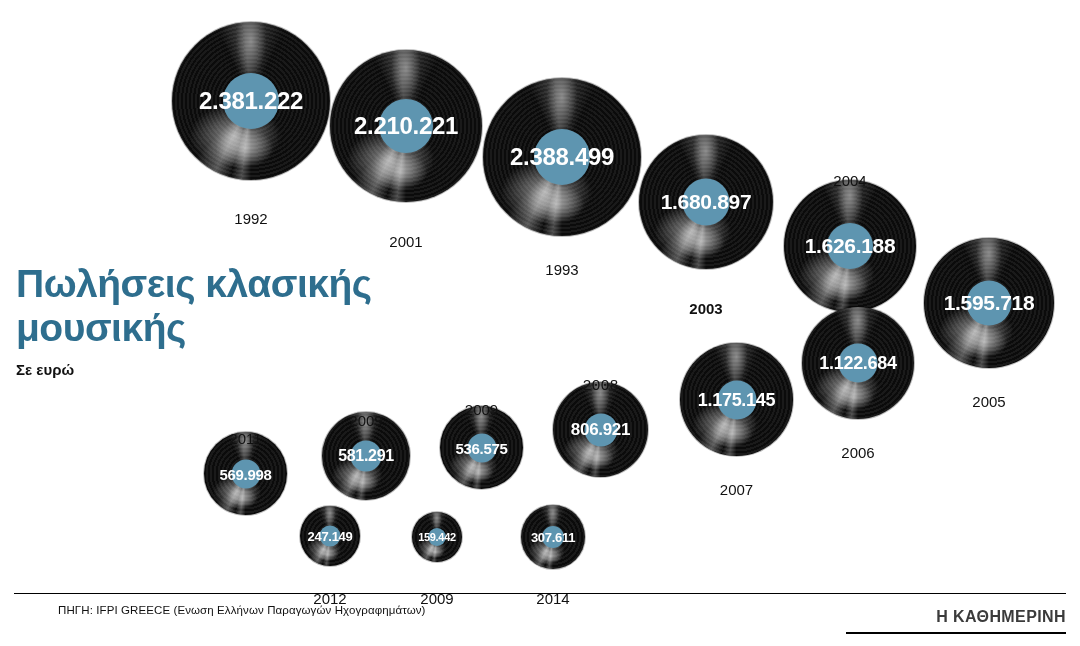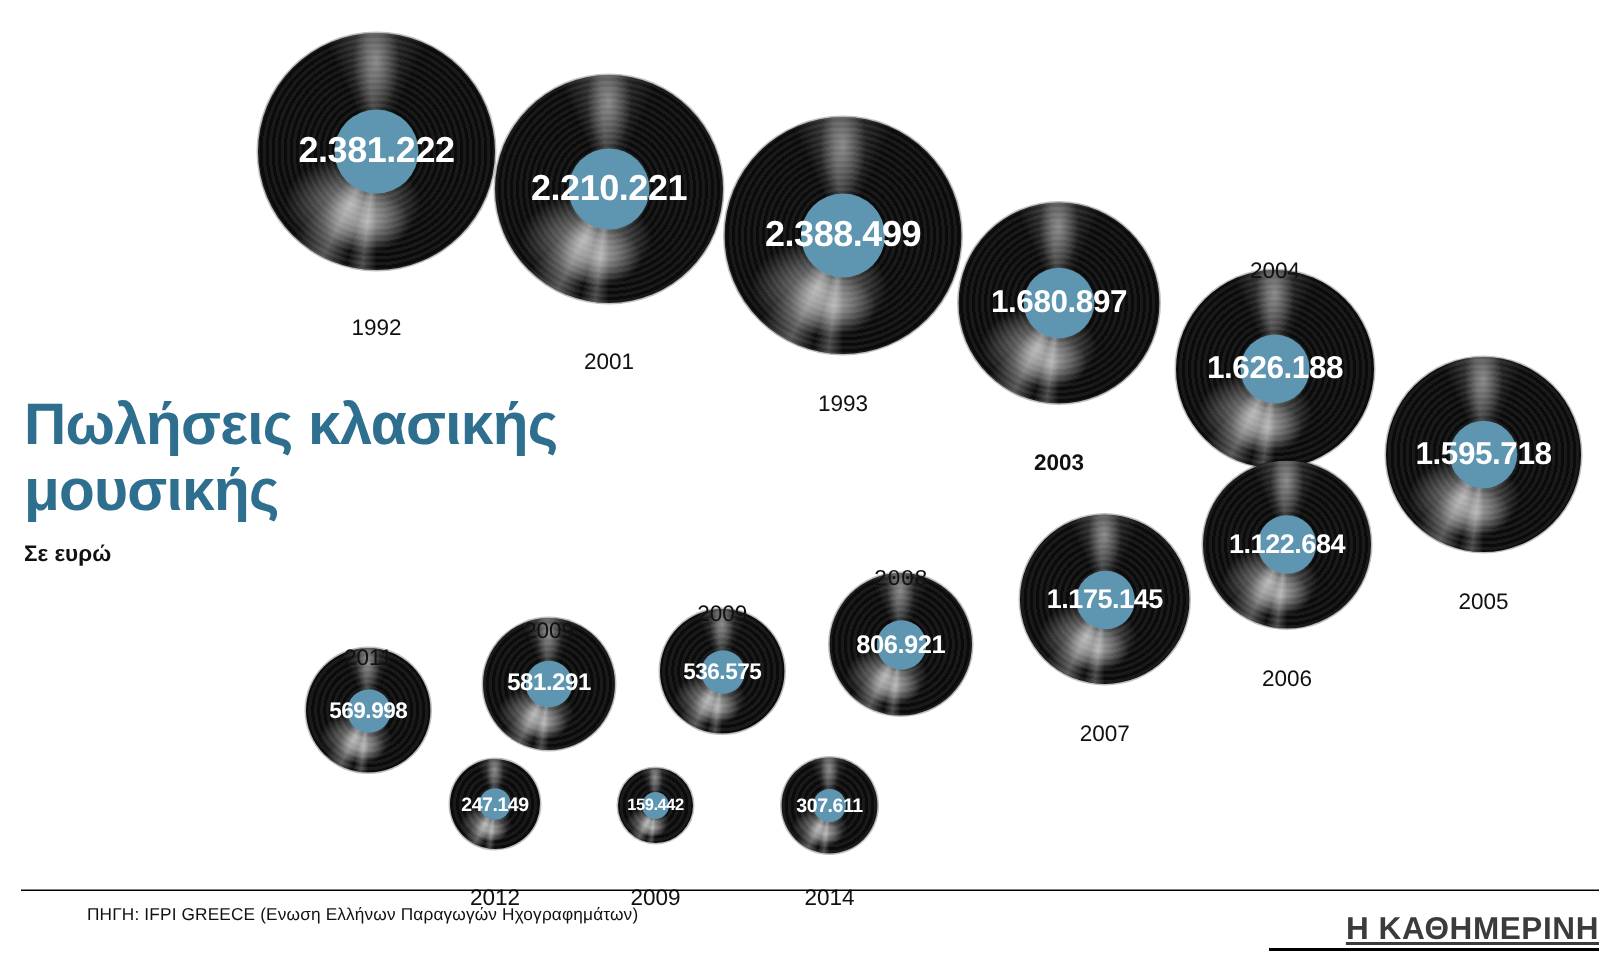--- a/index.html
+++ b/index.html
@@ -119,25 +119,24 @@
     top: 604px;
     font-size: 11.5px;
     color: #111111;
     letter-spacing: 0.1px;
     margin-left: 44px;
   }
   #brand {
     position: absolute;
     right: 14px;
     top: 608px;
-    font-size: 21px;
+    font-size: 16px;
     font-weight: bold;
     color: #3b3b3b;
     letter-spacing: 0.4px;
-    text-decoration: underline;
   }
   #brand-rule {
     position: absolute;
     right: 14px;
     top: 632px;
     width: 220px;
     height: 2px;
     background: #000000;
   }
 </style>

